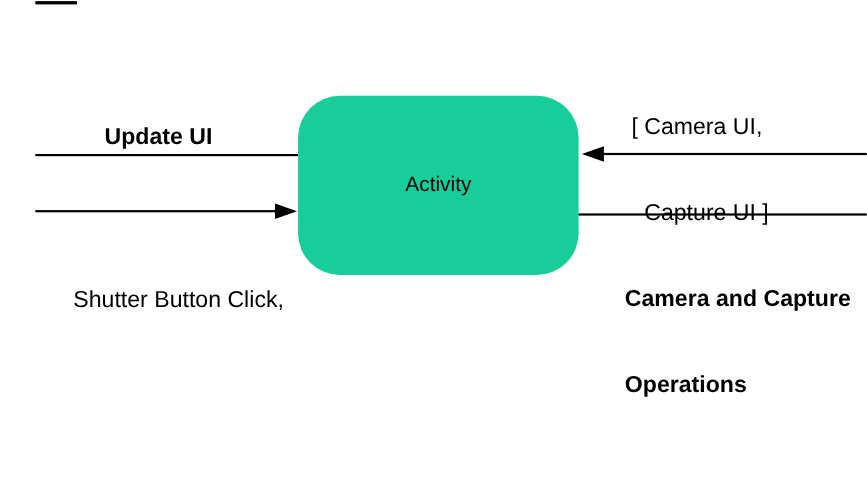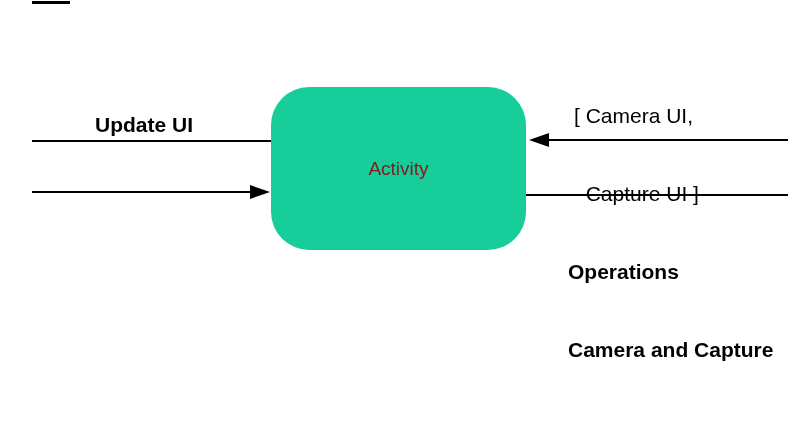--- a/index.html
+++ b/index.html
@@ -36,21 +36,21 @@
     position: absolute;
     left: 239px; top: 87px;
     width: 255px; height: 163px;
     background: #17CD9A;
     border-radius: 38px;
     display: flex;
     align-items: center;
     justify-content: center;
   }
   .box-label {
-    color: #7f1d1d;
+    color: #000000;
     font-size: 19px;
   }
   .txtblock {
     position: absolute;
     font-size: 21px;
     line-height: 26px;
     white-space: pre;
   }
   .b { font-weight: bold; }
 </style>
@@ -75,28 +75,29 @@
   <div class="ah ah-left" style="left:497px; top:133px;"></div>
   <div class="txtblock" style="left:542px; top:51px;">
     <div>[ Camera UI,</div>
     <div>  Capture UI ]</div>
   </div>
 
   <div class="line" style="left:494px; top:194px; width:294px;"></div>
   <div class="ah ah-right" style="left:777px; top:188px;"></div>
 
   <div class="txtblock" style="left:23px; top:208px;">
+    <div>  Shutter Button Click,</div>
     
     
     
   </div>
 
   <div class="txtblock" style="left:536px; top:207px;">
+    <div class="b">Camera and Capture</div>
     <div class="b">Operations</div>
-    <div class="b">Camera and Capture</div>
     
     
     
     
     
   </div>
 
 </div>
 
 </body></html>

